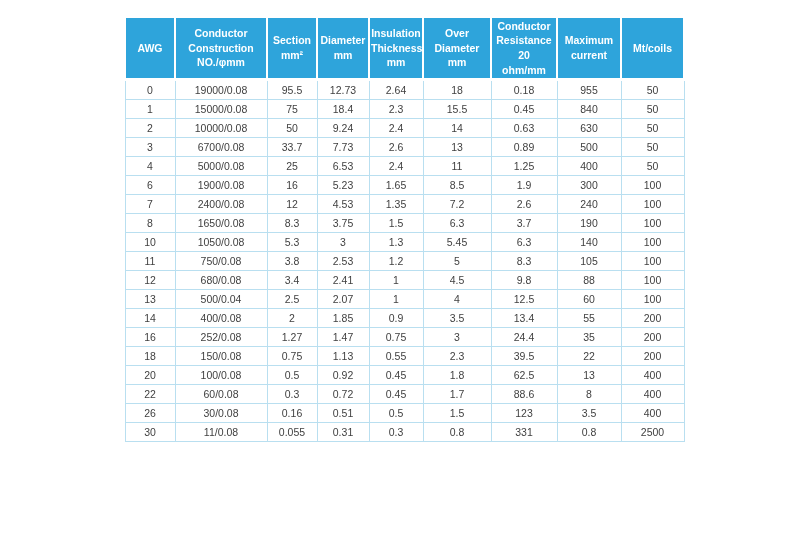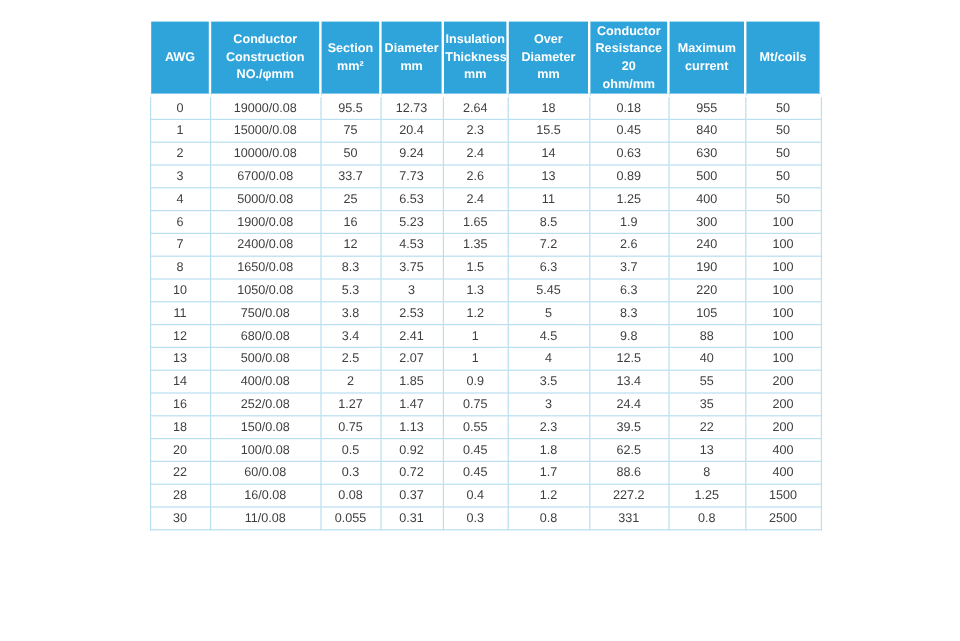--- a/index.html
+++ b/index.html
@@ -110,21 +110,21 @@
             <td>2.64</td>
             <td>18</td>
             <td>0.18</td>
             <td>955</td>
             <td>50</td>
           </tr>
           <tr>
             <td>1</td>
             <td>15000/0.08</td>
             <td>75</td>
-            <td>20.4</td>
+            <td>18.4</td>
             <td>2.3</td>
             <td>15.5</td>
             <td>0.45</td>
             <td>840</td>
             <td>50</td>
           </tr>
           <tr>
             <td>2</td>
             <td>10000/0.08</td>
             <td>50</td>
@@ -191,21 +191,21 @@
             <td>100</td>
           </tr>
           <tr>
             <td>10</td>
             <td>1050/0.08</td>
             <td>5.3</td>
             <td>3</td>
             <td>1.3</td>
             <td>5.45</td>
             <td>6.3</td>
-            <td>220</td>
+            <td>140</td>
             <td>100</td>
           </tr>
           <tr>
             <td>11</td>
             <td>750/0.08</td>
             <td>3.8</td>
             <td>2.53</td>
             <td>1.2</td>
             <td>5</td>
             <td>8.3</td>
@@ -218,27 +218,27 @@
             <td>3.4</td>
             <td>2.41</td>
             <td>1</td>
             <td>4.5</td>
             <td>9.8</td>
             <td>88</td>
             <td>100</td>
           </tr>
           <tr>
             <td>13</td>
-            <td>500/0.08</td>
+            <td>500/0.04</td>
             <td>2.5</td>
             <td>2.07</td>
             <td>1</td>
             <td>4</td>
             <td>12.5</td>
-            <td>40</td>
+            <td>60</td>
             <td>100</td>
           </tr>
           <tr>
             <td>14</td>
             <td>400/0.08</td>
             <td>2</td>
             <td>1.85</td>
             <td>0.9</td>
             <td>3.5</td>
             <td>13.4</td>
@@ -283,29 +283,29 @@
             <td>60/0.08</td>
             <td>0.3</td>
             <td>0.72</td>
             <td>0.45</td>
             <td>1.7</td>
             <td>88.6</td>
             <td>8</td>
             <td>400</td>
           </tr>
           <tr>
-            <td>28</td>
-            <td>16/0.08</td>
-            <td>0.08</td>
-            <td>0.37</td>
-            <td>0.4</td>
-            <td>1.2</td>
-            <td>227.2</td>
-            <td>1.25</td>
-            <td>1500</td>
+            <td>26</td>
+            <td>30/0.08</td>
+            <td>0.16</td>
+            <td>0.51</td>
+            <td>0.5</td>
+            <td>1.5</td>
+            <td>123</td>
+            <td>3.5</td>
+            <td>400</td>
           </tr>
           <tr>
             <td>30</td>
             <td>11/0.08</td>
             <td>0.055</td>
             <td>0.31</td>
             <td>0.3</td>
             <td>0.8</td>
             <td>331</td>
             <td>0.8</td>

